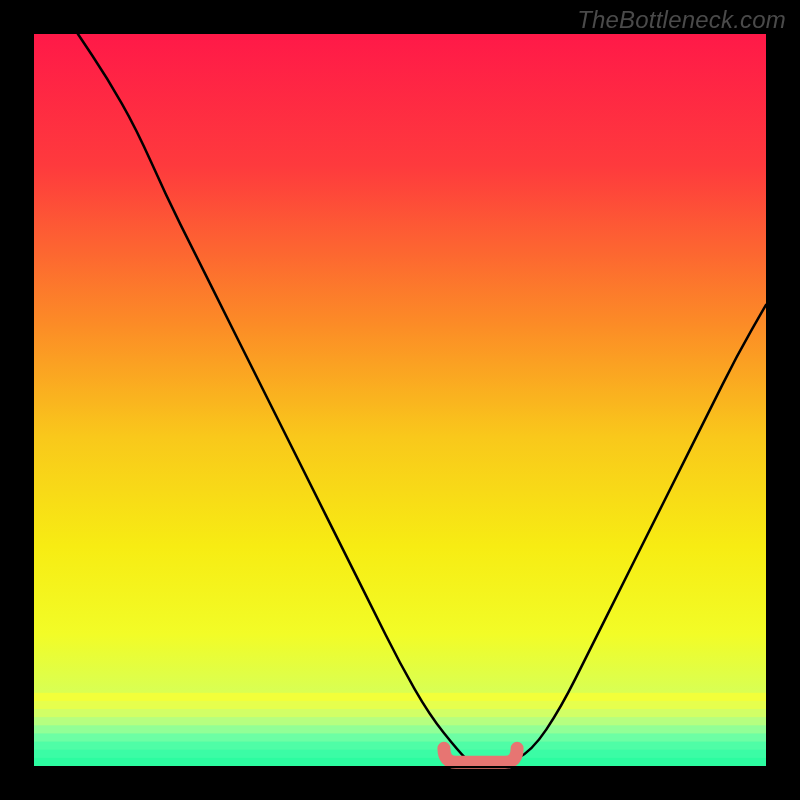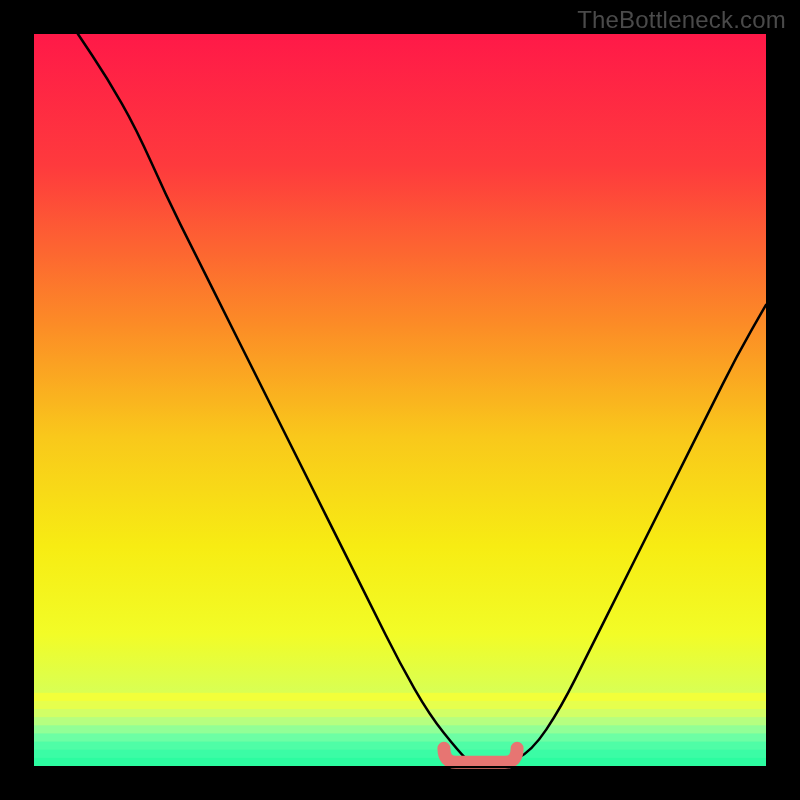--- a/index.html
+++ b/index.html
@@ -8,20 +8,21 @@
     width: 800px;
     height: 800px;
     background: #000000;
     overflow: hidden;
   }
   .frame {
     position: relative;
     width: 800px;
     height: 568px;
     background: #000000;
+    font-style: italic;
   }
   .watermark {
     position: absolute;
     top: 6px;
     right: 14px;
     font-family: Arial, Helvetica, sans-serif;
     font-size: 24px;
     font-weight: 500;
     color: #4a4a4a;
     letter-spacing: 0.2px;

